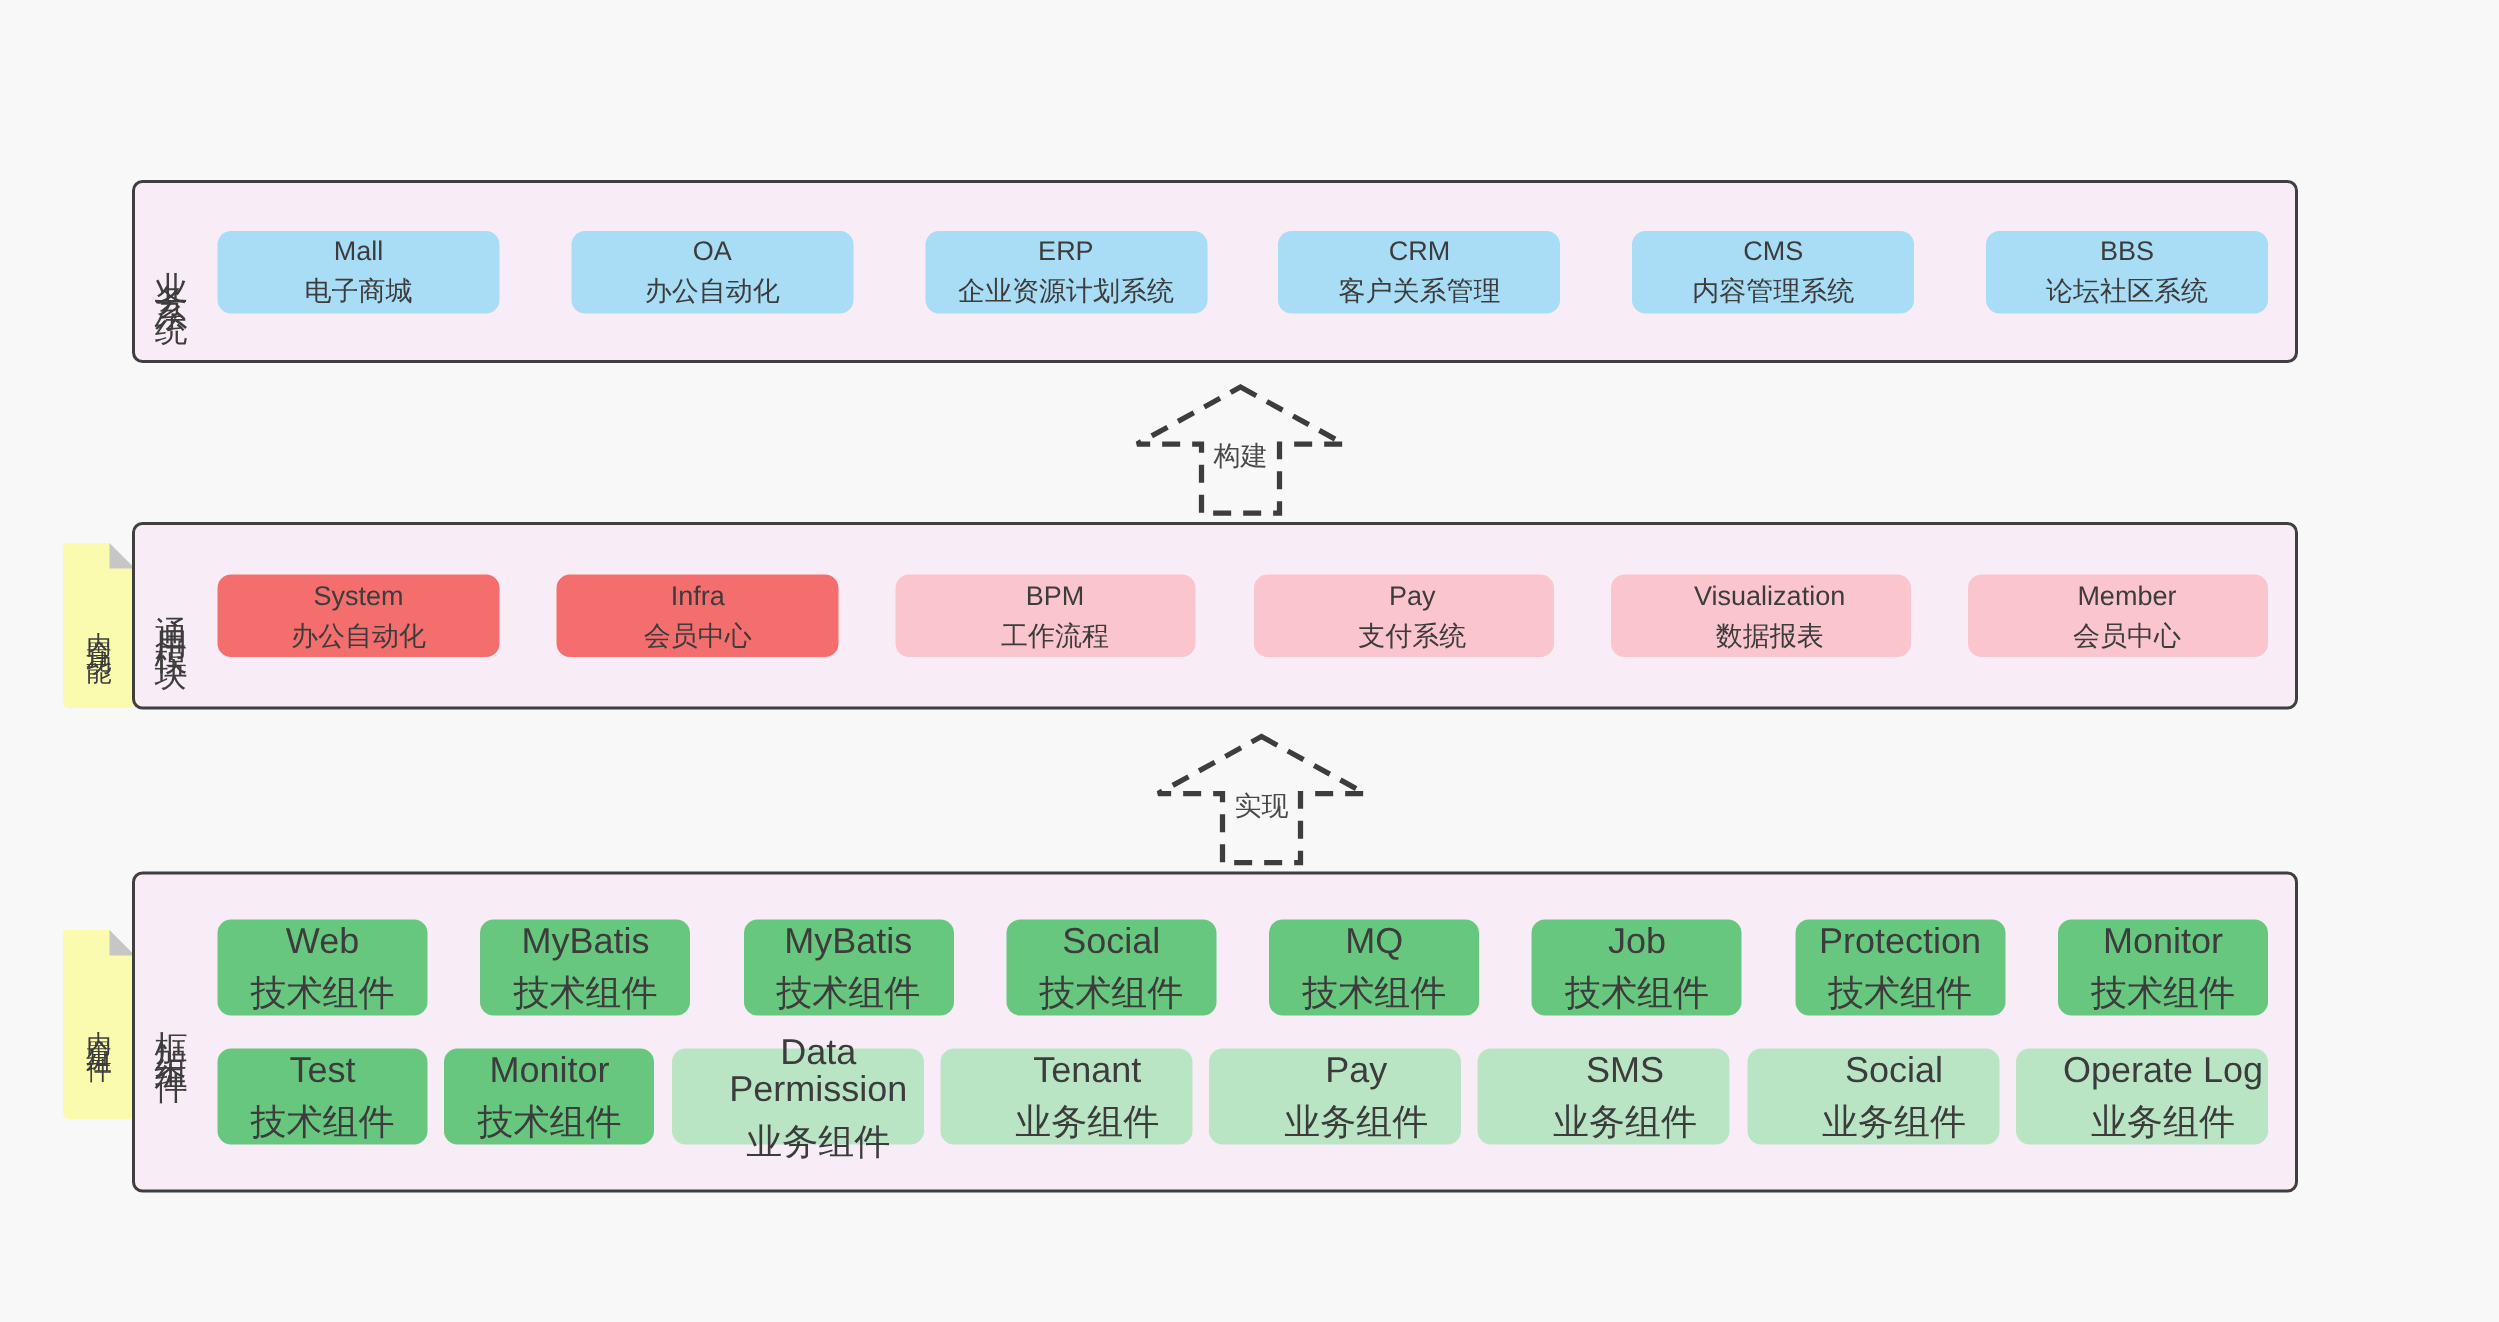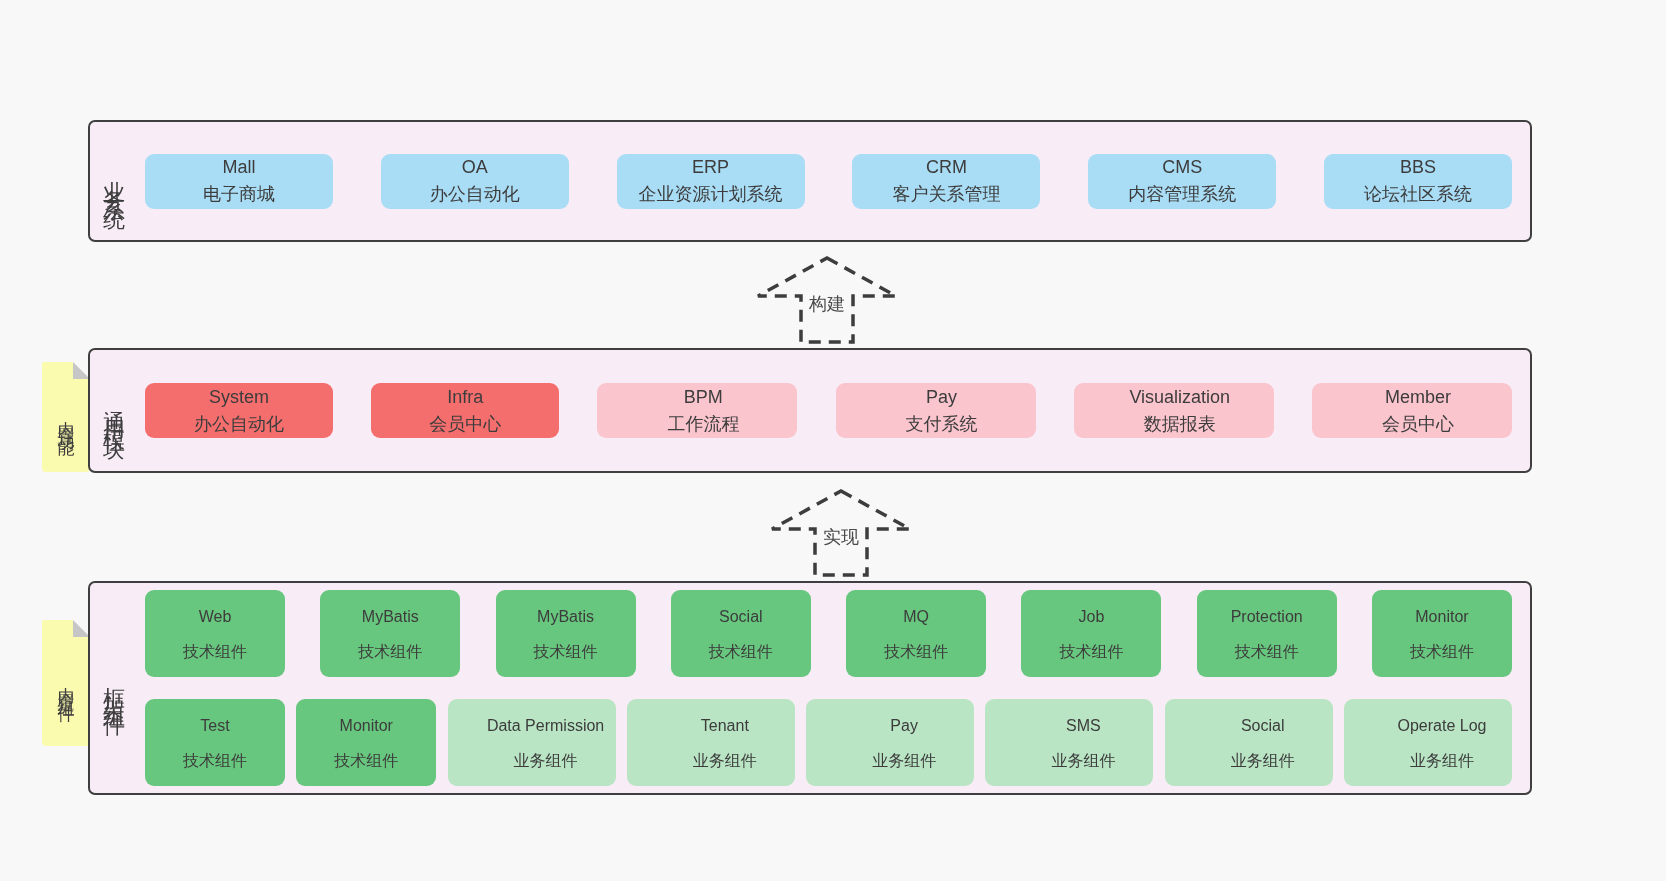--- a/index.html
+++ b/index.html
@@ -35,21 +35,21 @@
   
   .box-row{flex:1;display:flex;justify-content:space-between;align-items:center;}
   .rows{flex:1;display:flex;flex-direction:column;gap:22px;}
   .box{
     border-radius:9px;display:flex;flex-direction:column;
     align-items:center;justify-content:center;text-align:center;
     line-height:27px;font-size:18px;color:#3c3c3c;
   }
   .box .t{white-space:pre-line;}
   .box-wide{width:188px;height:55px;}
-  .box-small{width:140px;height:87px;line-height:25px;font-size:16px;gap:10px;}
+  .box-small{width:140px;height:64px;line-height:25px;font-size:24px;gap:10px;}
   .blue{background:var(--box-blue);}
   .red{background:var(--box-red);}
   .pink{background:var(--box-pink);padding-left:12px;}
   .green{background:var(--box-green);}
   .green-light{background:var(--box-green-light);padding-left:28px;}
   
   .arrow{position:absolute;width:146px;height:92px;z-index:1;}
   .arrow-build{left:754px;top:254px;}
   .arrow-implement{left:768px;top:487px;}
   .arrow svg{position:absolute;inset:0;width:100%;height:100%;}

